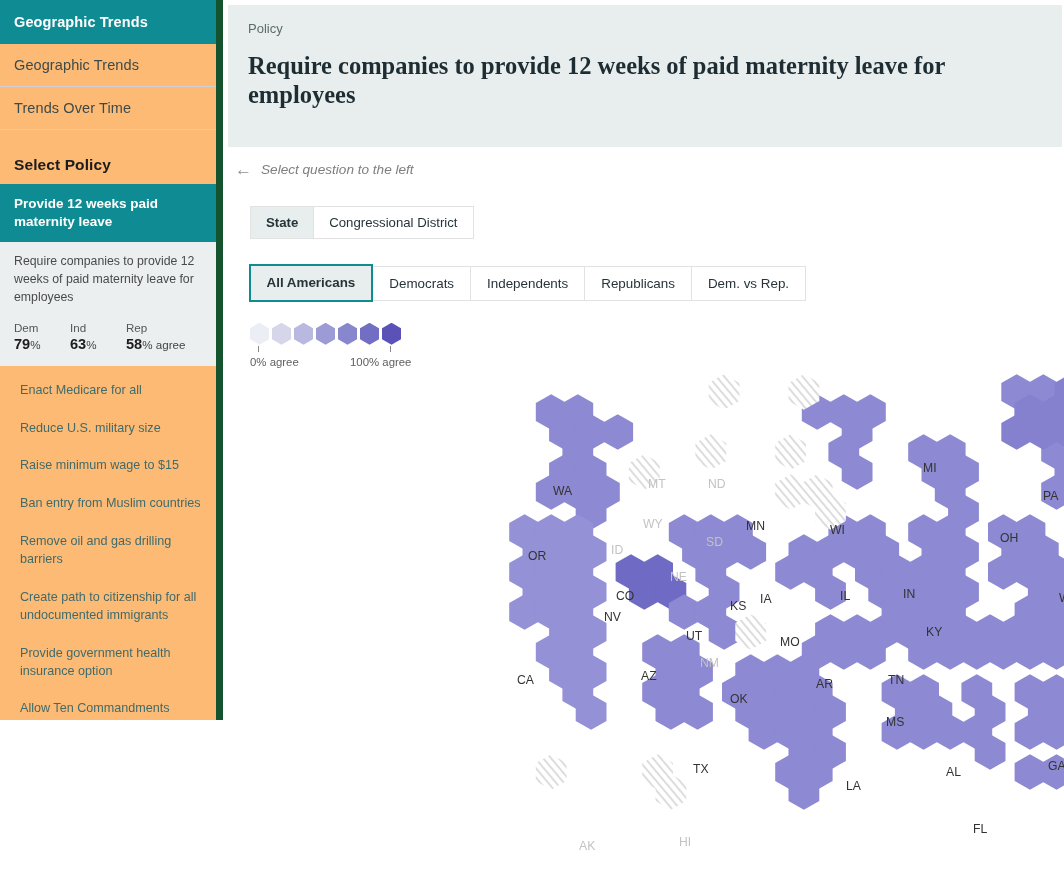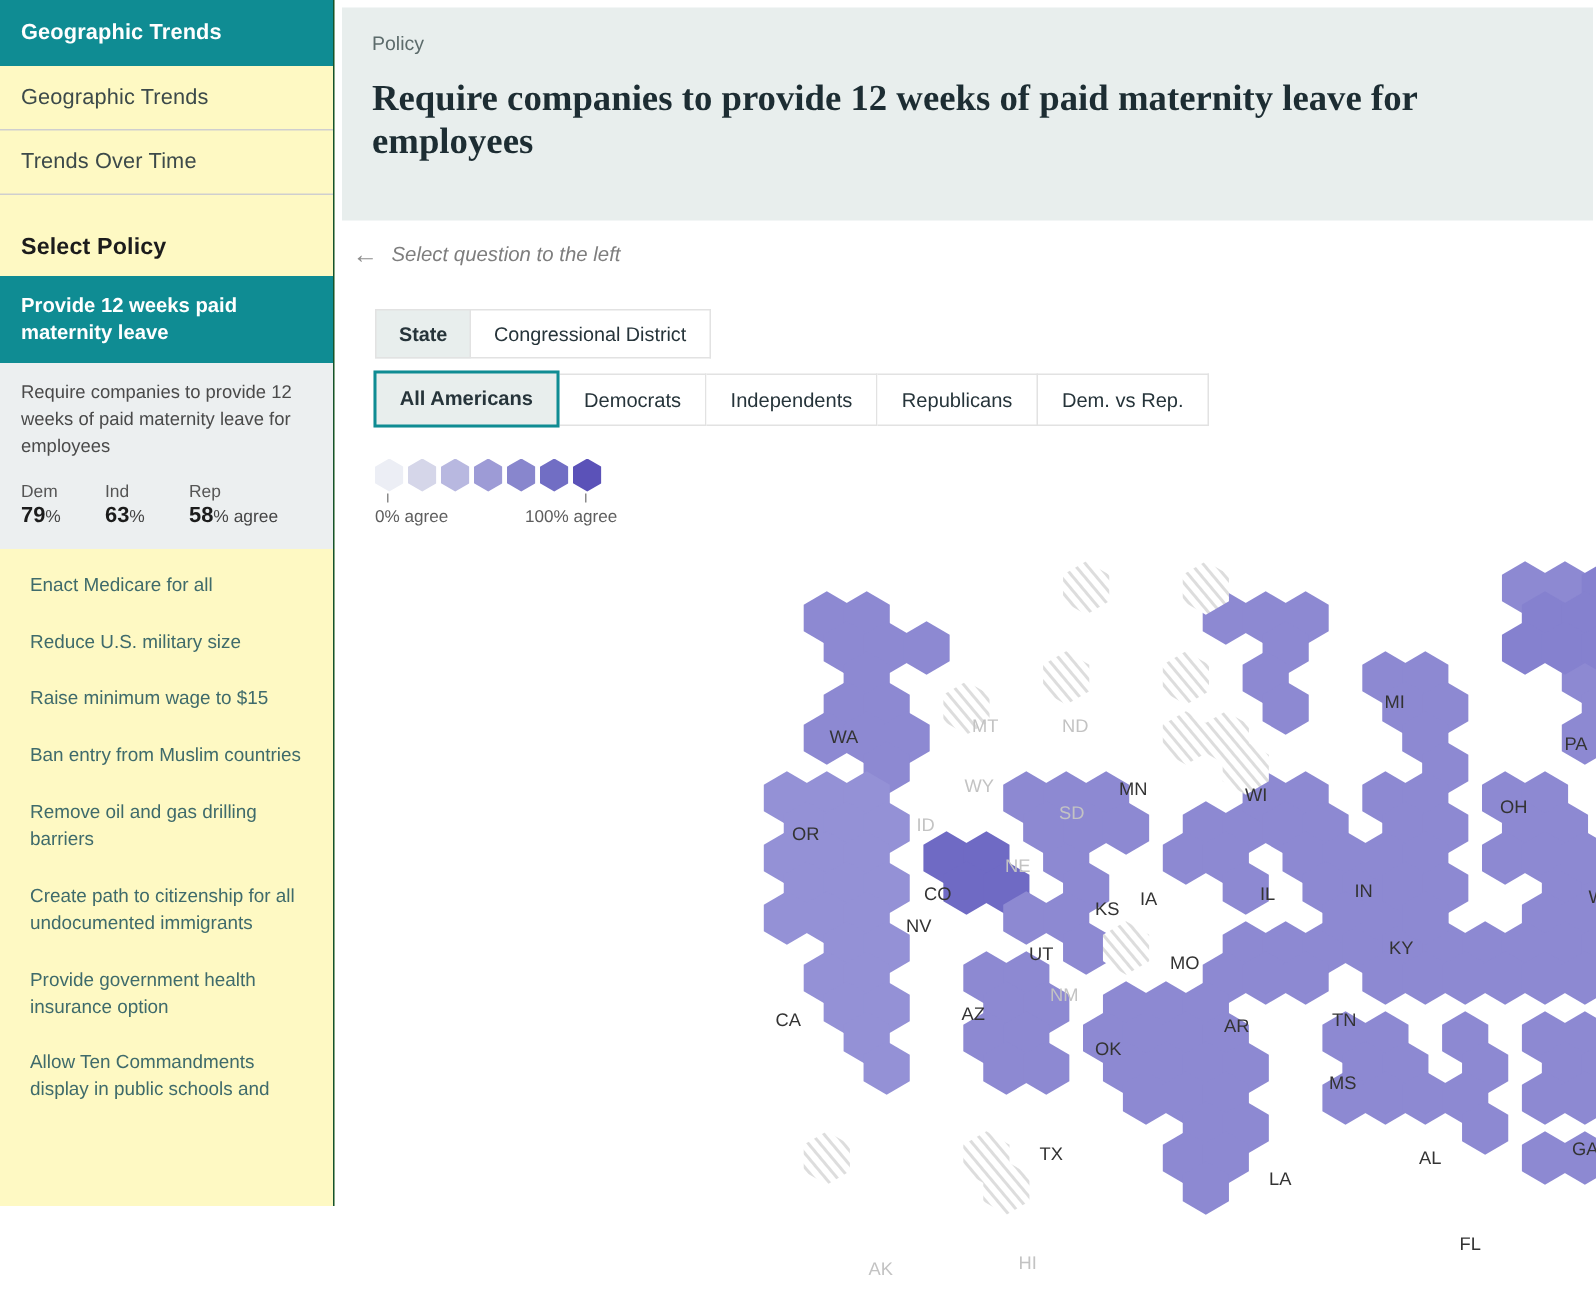--- a/index.html
+++ b/index.html
@@ -7,26 +7,26 @@
     width:1064px;height:874px;overflow:hidden;
     background:#ffffff;
     font-family:"Liberation Sans","DejaVu Sans",sans-serif;
     color:#333333;
     -webkit-font-smoothing:antialiased;
   }
   .app{display:flex;width:1064px;height:874px;}
 
   
   .sidebar{
-    width:223px;min-width:223px;height:804px;
-    border-right:1px solid #14532d;
+    width:223px;min-width:223px;height:720px;
+    border-right:7px solid #14532d;
     box-sizing:border-box;
     overflow:hidden;
     position:relative;
-    background:#fef9c3;
+    background:#fdba74;
   }
   .nav-tabs{padding:14px 0 0 0;}
   .nav-tab{
     font-size:14.5px;
     padding:13px 14px;
     color:#3d4a4a;
     border-bottom:1px solid #cfcfcf;
     cursor:pointer;
     letter-spacing:.1px;
   }
@@ -104,21 +104,21 @@
     border-left:none;
     font-size:13.2px;
     padding:8px 15px;
     color:#26343a;
     background:#ffffff;
     cursor:pointer;
     white-space:nowrap;
   }
   .tab:first-child{border-left:1px solid #e2e2e2;}
   .tab.sel-soft{background:#e8eeed;font-weight:bold;}
-  .tabrow2{margin-top:10px;display:flex;}
+  .tabrow2{margin-top:27px;display:flex;}
   .tabrow2 .tab{padding:9px 16px;font-size:13.4px;}
   .tab.sel-strong{
     border:2.5px solid #0f8c93;
     background:#e8eeed;
     font-weight:bold;
     position:relative;z-index:2;
     margin:-1.5px 0 -1.5px -1.5px;
   }
 
   .legend{padding:22px 0 0 27px;}

